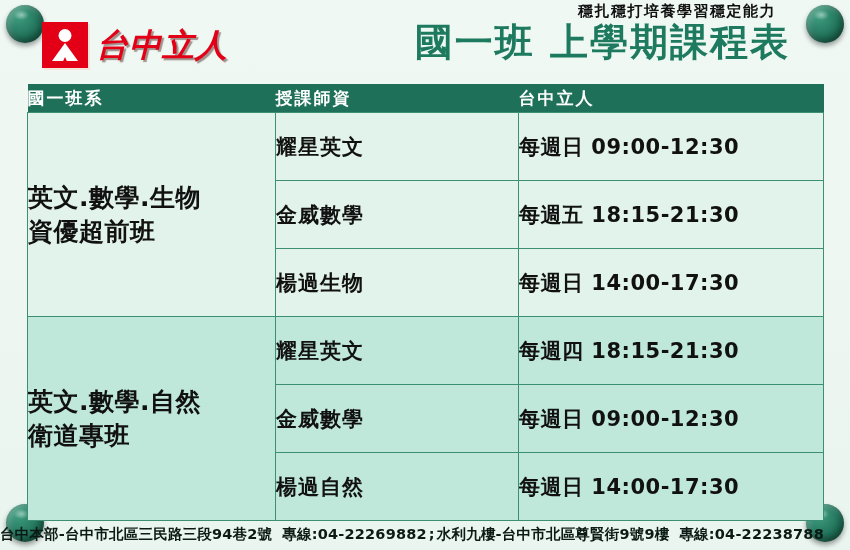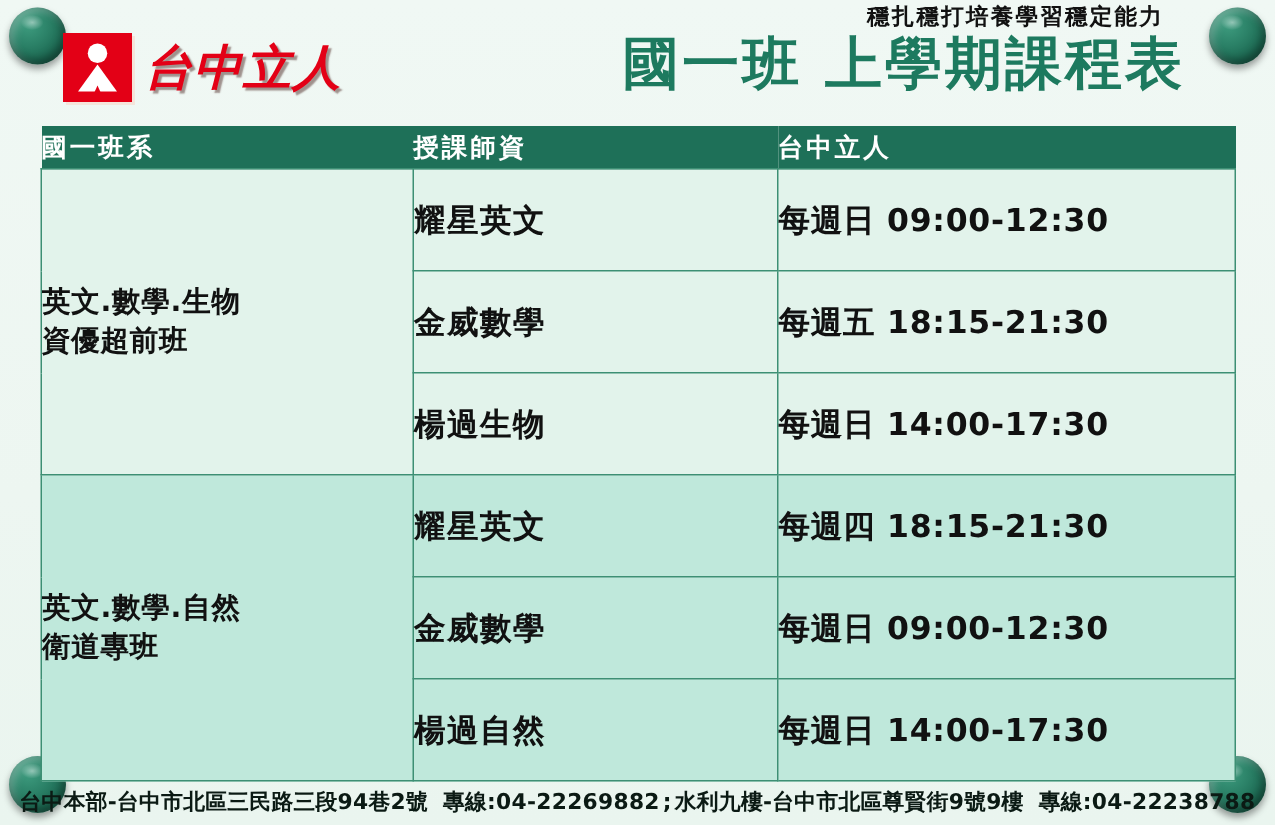--- a/index.html
+++ b/index.html
@@ -177,21 +177,21 @@
     border: 1.5px solid #3d8f74;
     text-align: left;
     vertical-align: middle;
     padding: 0;
     height: 67px;
   }
   .grp-a td { background: #e2f3eb; }
   .grp-b td { background: #bfe8db; }
 
   td.class-cell {
-    font-size: 19px;
+    font-size: 25px;
     font-weight: bold;
     line-height: 1.35;
     letter-spacing: 0.5px;
     color: #111;
   }
   td.teacher-cell {
     font-size: 21px;
     font-weight: bold;
     letter-spacing: 1px;
     color: #111;
@@ -203,21 +203,21 @@
     color: #111;
     margin-top: 25px;
   }
 
   
   .footer {
     position: absolute;
     left: 0;
     bottom: 6px;
     width: 850px;
-    text-align: center;
+    text-align: left;
     font-size: 14.5px;
     font-weight: bold;
     color: #0b1a14;
     letter-spacing: 0.2px;
     white-space: nowrap;
   }
   .footer .sep { padding: 0 2px; }
   .footer .gap { display: inline-block; width: 10px; }
 </style>
 </head>

